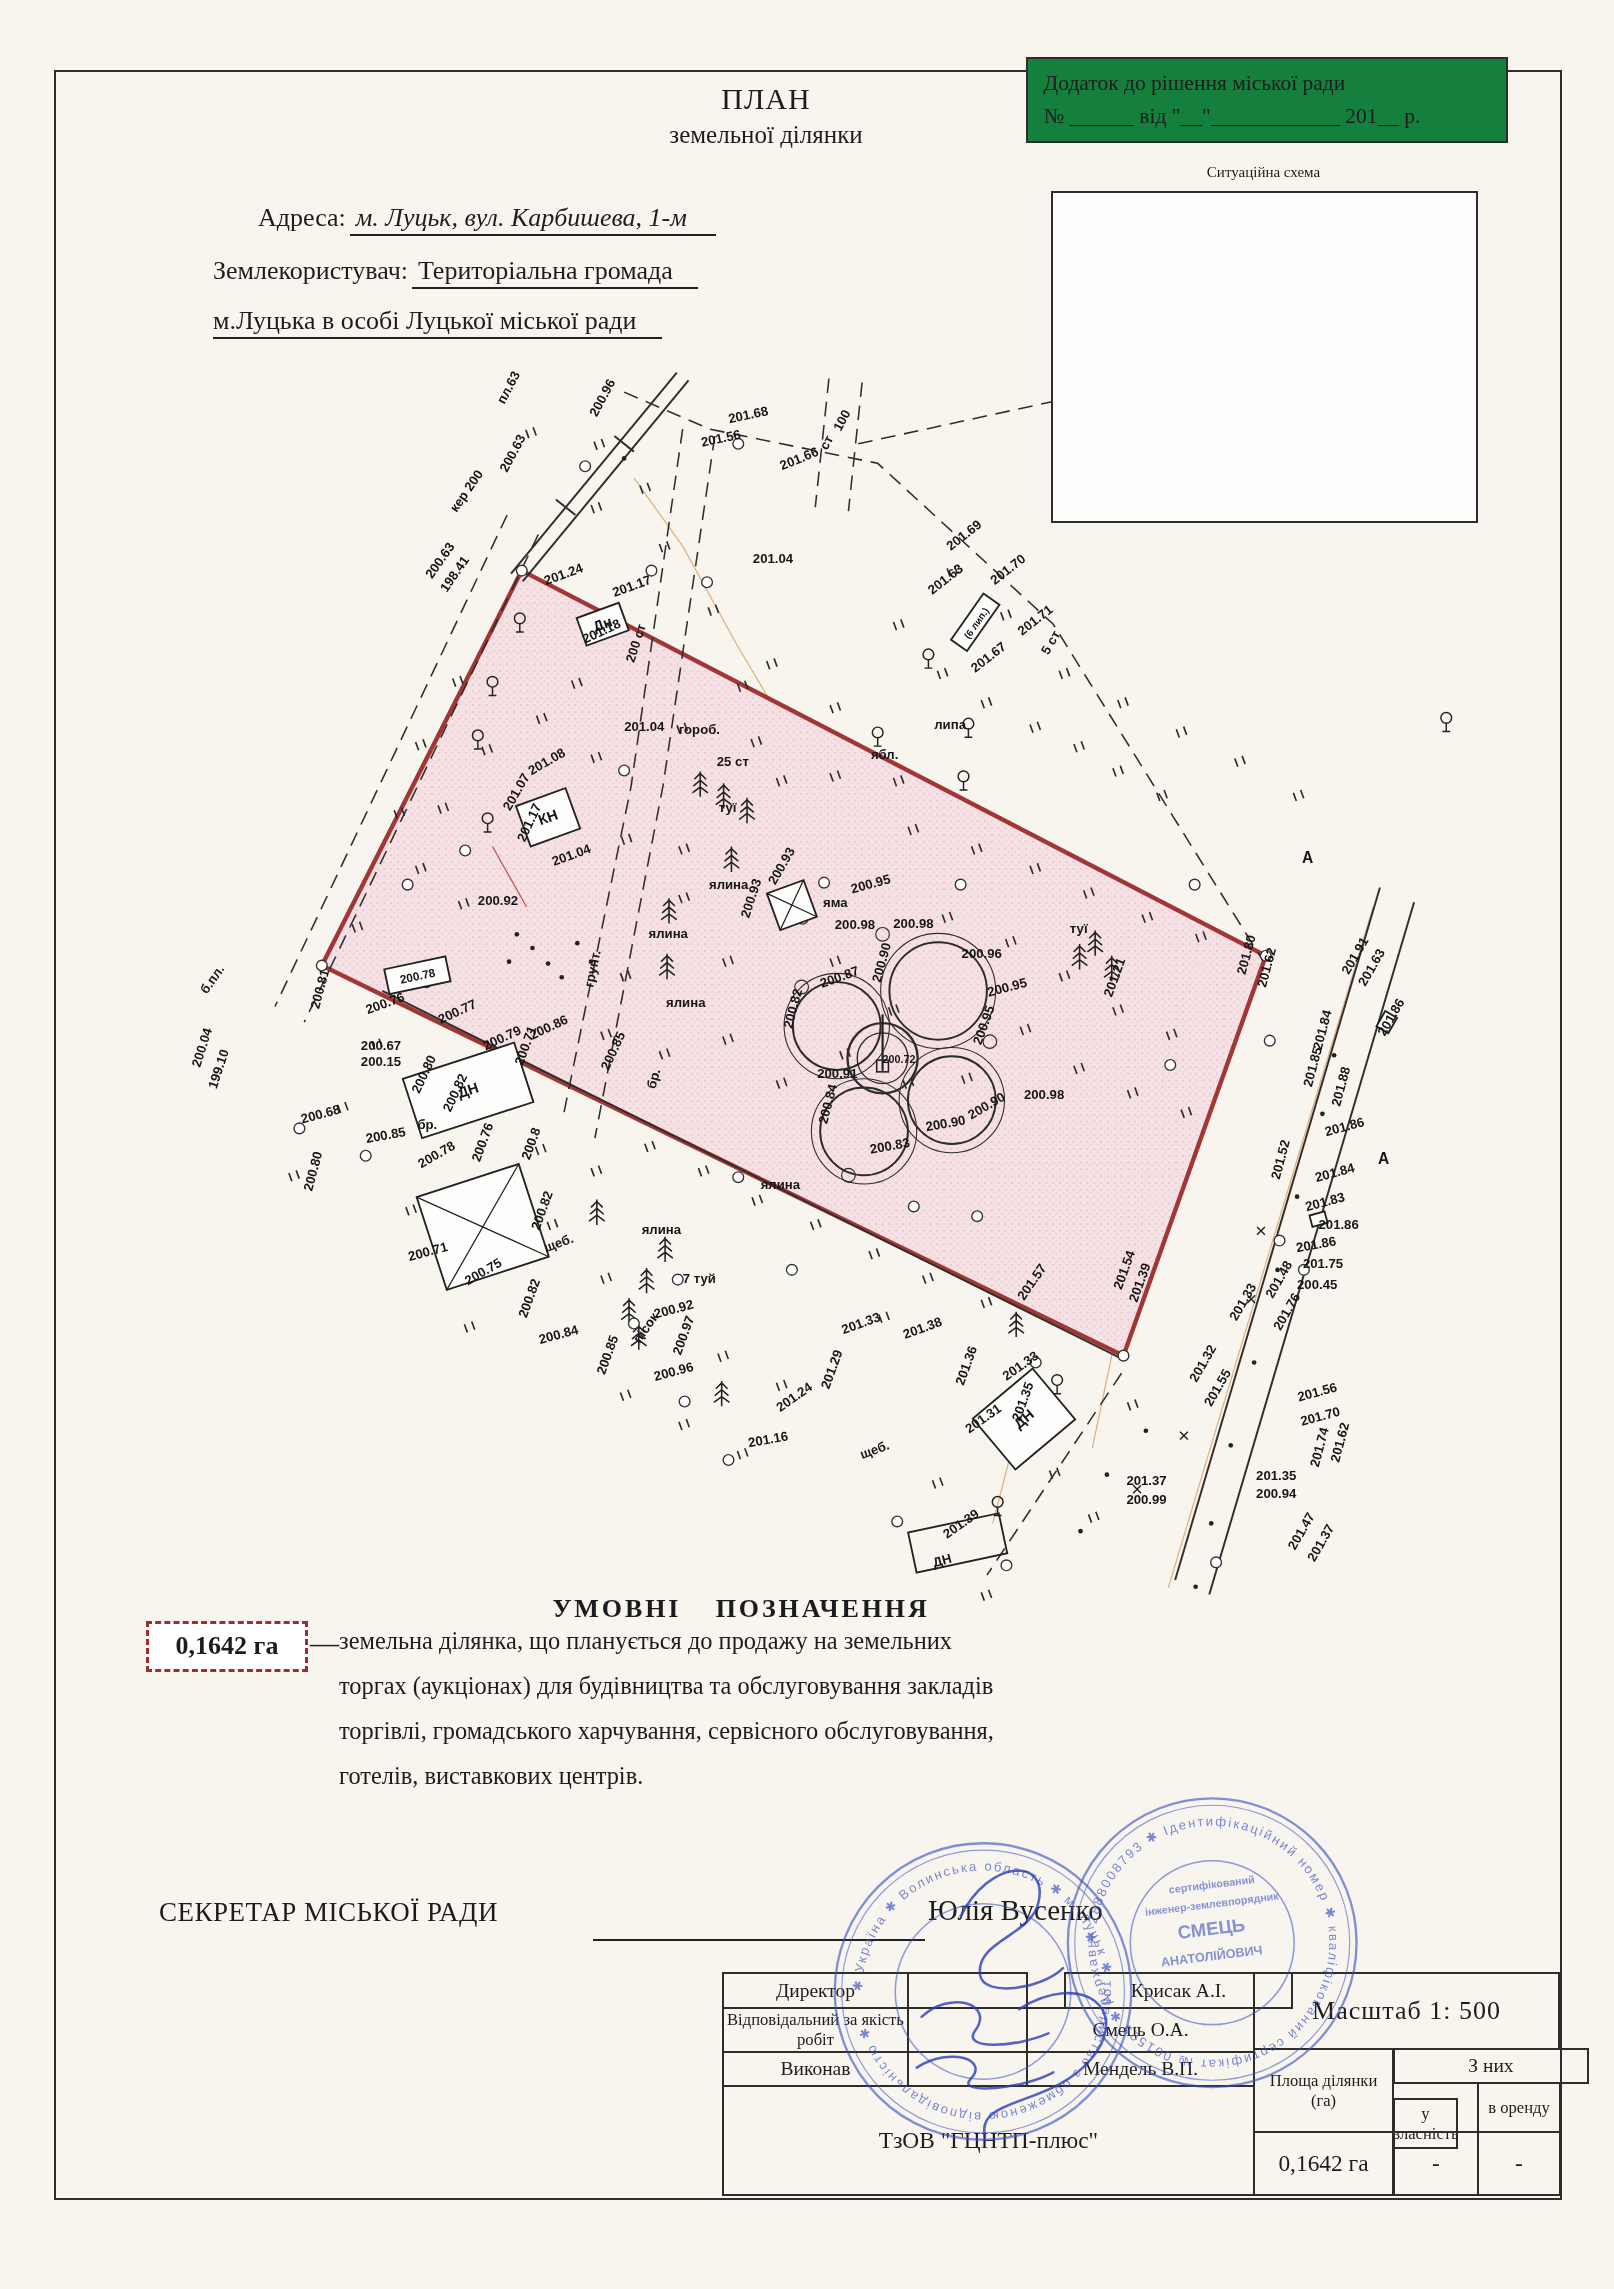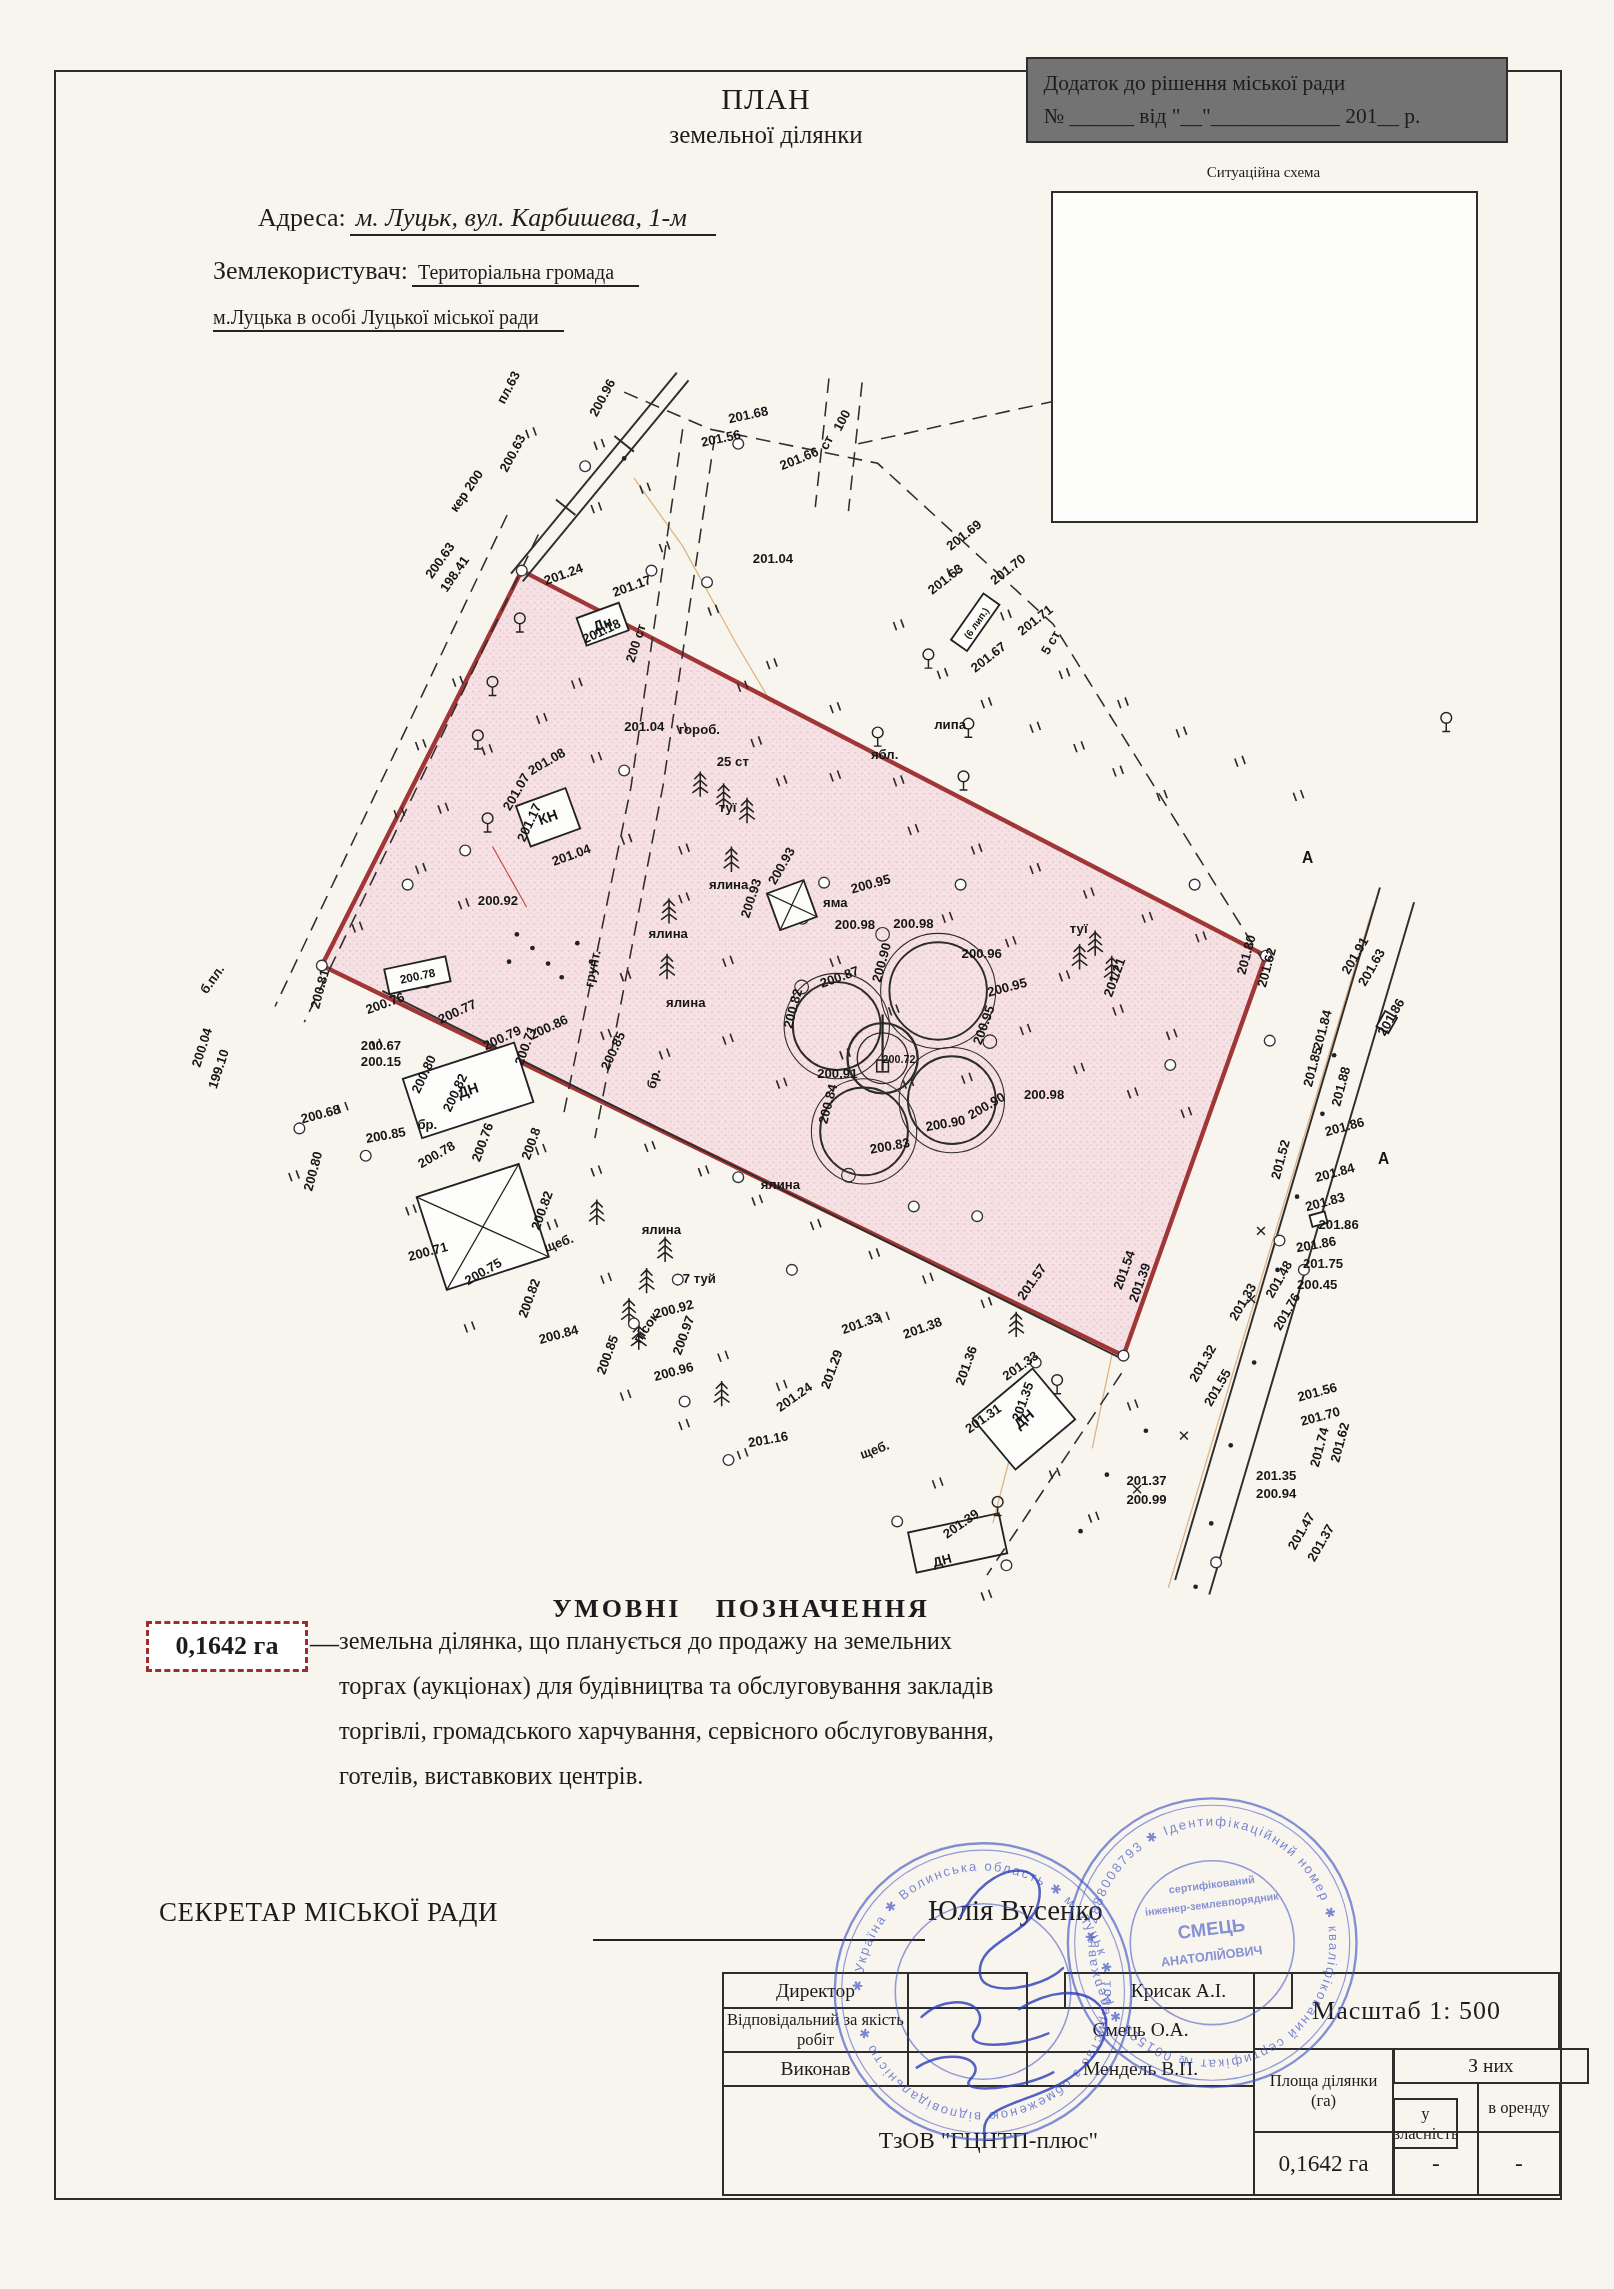--- a/index.html
+++ b/index.html
@@ -3,26 +3,26 @@
 <meta charset="utf-8">
 <style>
   html,body{margin:0;padding:0;}
   body{width:1614px;height:2290px;position:relative;background:#f8f5ef;
        font-family:"Liberation Serif","DejaVu Serif",serif;color:#1c1c1c;overflow:hidden;}
   .abs{position:absolute;}
   #gfx,#stampgfx{position:absolute;left:0;top:0;pointer-events:none;}
   #stampgfx{z-index:30;}
   .htext{z-index:20;}
   .page-border{border:2.4px solid #2e2d2b;z-index:5;}
-  .annex-box{border:2px solid #2e2d2b;background:#737373;z-index:22;font-size:21.5px;line-height:1.55;padding:7.8px 15.6px;}
+  .annex-box{border:2px solid #2e2d2b;background:#15803d;z-index:22;font-size:21.5px;line-height:1.55;padding:7.8px 15.6px;}
   .title{font-size:30px;letter-spacing:1px;text-align:center;}
   .subtitle{font-size:25px;text-align:center;}
   .addr-label{font-size:26px;}
   .addr-val{font-size:26px;font-style:italic;border-bottom:2px solid #222;padding:0 29px 2px 5.9px;}
-  .lu-val{font-size:20px;border-bottom:2px solid #222;padding:0 25px 2px 5.9px;}
+  .lu-val{font-size:26px;border-bottom:2px solid #222;padding:0 25px 2px 5.9px;}
   .sit-title{font-size:15px;text-align:center;}
   .sit-box{border:2px solid #2e2d2b;background:#fdfdfb;z-index:6;}
   .legend-head{font-size:26px;font-weight:600;letter-spacing:2.9px;word-spacing:25px;text-align:center;}
   .area-box{border:3.9px dashed #a02c2c;background:#fff;text-align:center;font-weight:700;font-size:26px;line-height:43px;z-index:21;}
   .legend-dash{font-size:29px;}
   .legend-par{font-size:24.4px;line-height:1.84;}
   .secretary{font-size:27px;letter-spacing:0.5px;}
   .sec-name{font-size:29px;font-weight:400;}
   .sec-line{background:#222;height:2px;}
   .tcell{position:absolute;border:2px solid #2e2d2b;box-sizing:border-box;display:flex;align-items:center;justify-content:center;text-align:center;z-index:18;background:transparent;}

